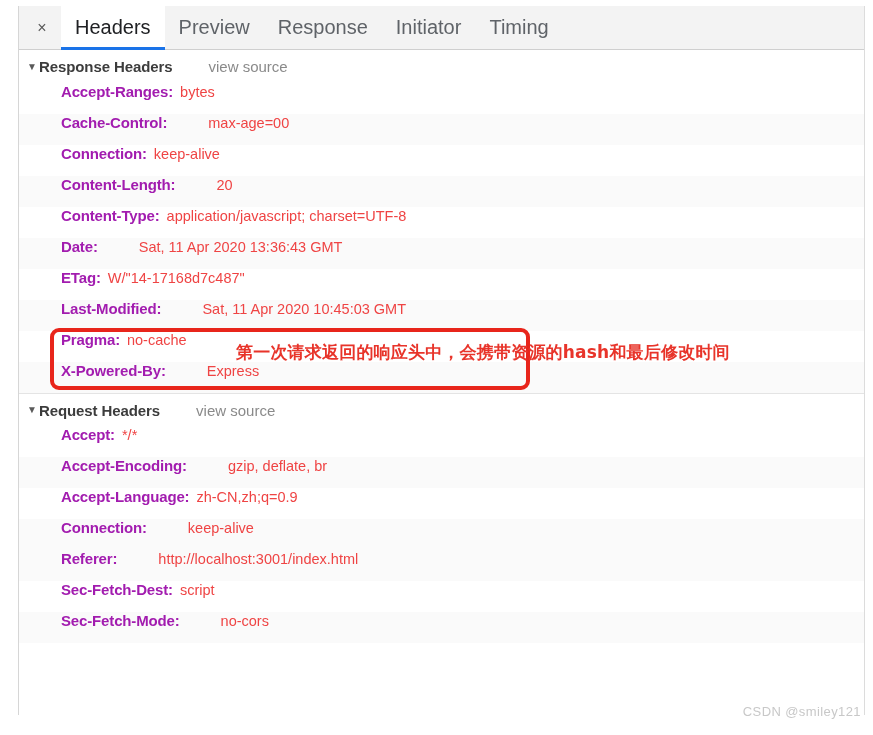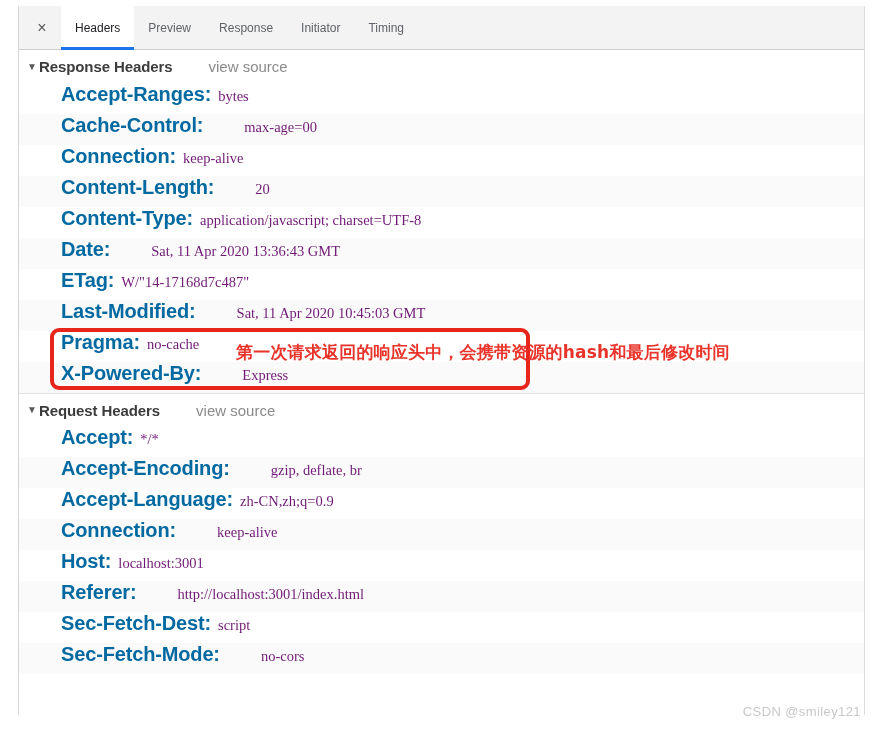--- a/index.html
+++ b/index.html
@@ -54,21 +54,21 @@
     cursor: pointer;
     margin-right: 6px;
     font-family: "Liberation Sans", sans-serif;
   }
   .tab {
     position: relative;
     height: 44px;
     display: flex;
     align-items: center;
     padding: 0 14px;
-    font-size: 12px;
+    font-size: 20px;
     color: #5f6368;
     cursor: pointer;
     white-space: nowrap;
     box-sizing: border-box;
   }
   .tab.active {
     color: #202124;
     background: #ffffff;
   }
   .tab.active::after {
@@ -121,30 +121,30 @@
 
   .hrow {
     display: flex;
     align-items: baseline;
     padding-left: 42px;
     height: 31px;
     box-sizing: border-box;
   }
   .hrow.alt { background: #fafafa; gap: 34px; }
   .hname {
-    font-size: 20px;
+    font-size: 15px;
     font-weight: bold;
-    color: #0369a1;
+    color: #a21caf;
     letter-spacing: -0.15px;
     white-space: nowrap;
   }
   .hval {
-    font-family: Liberation Serif, serif;
+    font-family: Liberation Sans, sans-serif;
     font-size: 14.5px;
-    color: #701a75;
+    color: #ef4444;
     margin-left: 7px;
     white-space: nowrap;
     text-align: right;
   }
 
   
   .redbox {
     position: absolute;
     left: 31px;
     top: 278px;
@@ -265,24 +265,20 @@
       <span class="hval">gzip, deflate, br</span>
     </div>
     <div class="hrow">
       <span class="hname">Accept-Language:</span>
       <span class="hval">zh-CN,zh;q=0.9</span>
     </div>
     <div class="hrow alt">
       <span class="hname">Connection:</span>
       <span class="hval">keep-alive</span>
     </div>
-    <div class="hrow">
-      <span class="hname">Host:</span>
-      <span class="hval">localhost:3001</span>
-    </div>
     <div class="hrow alt">
       <span class="hname">Referer:</span>
       <span class="hval">http://localhost:3001/index.html</span>
     </div>
     <div class="hrow">
       <span class="hname">Sec-Fetch-Dest:</span>
       <span class="hval">script</span>
     </div>
     <div class="hrow alt">
       <span class="hname">Sec-Fetch-Mode:</span>

